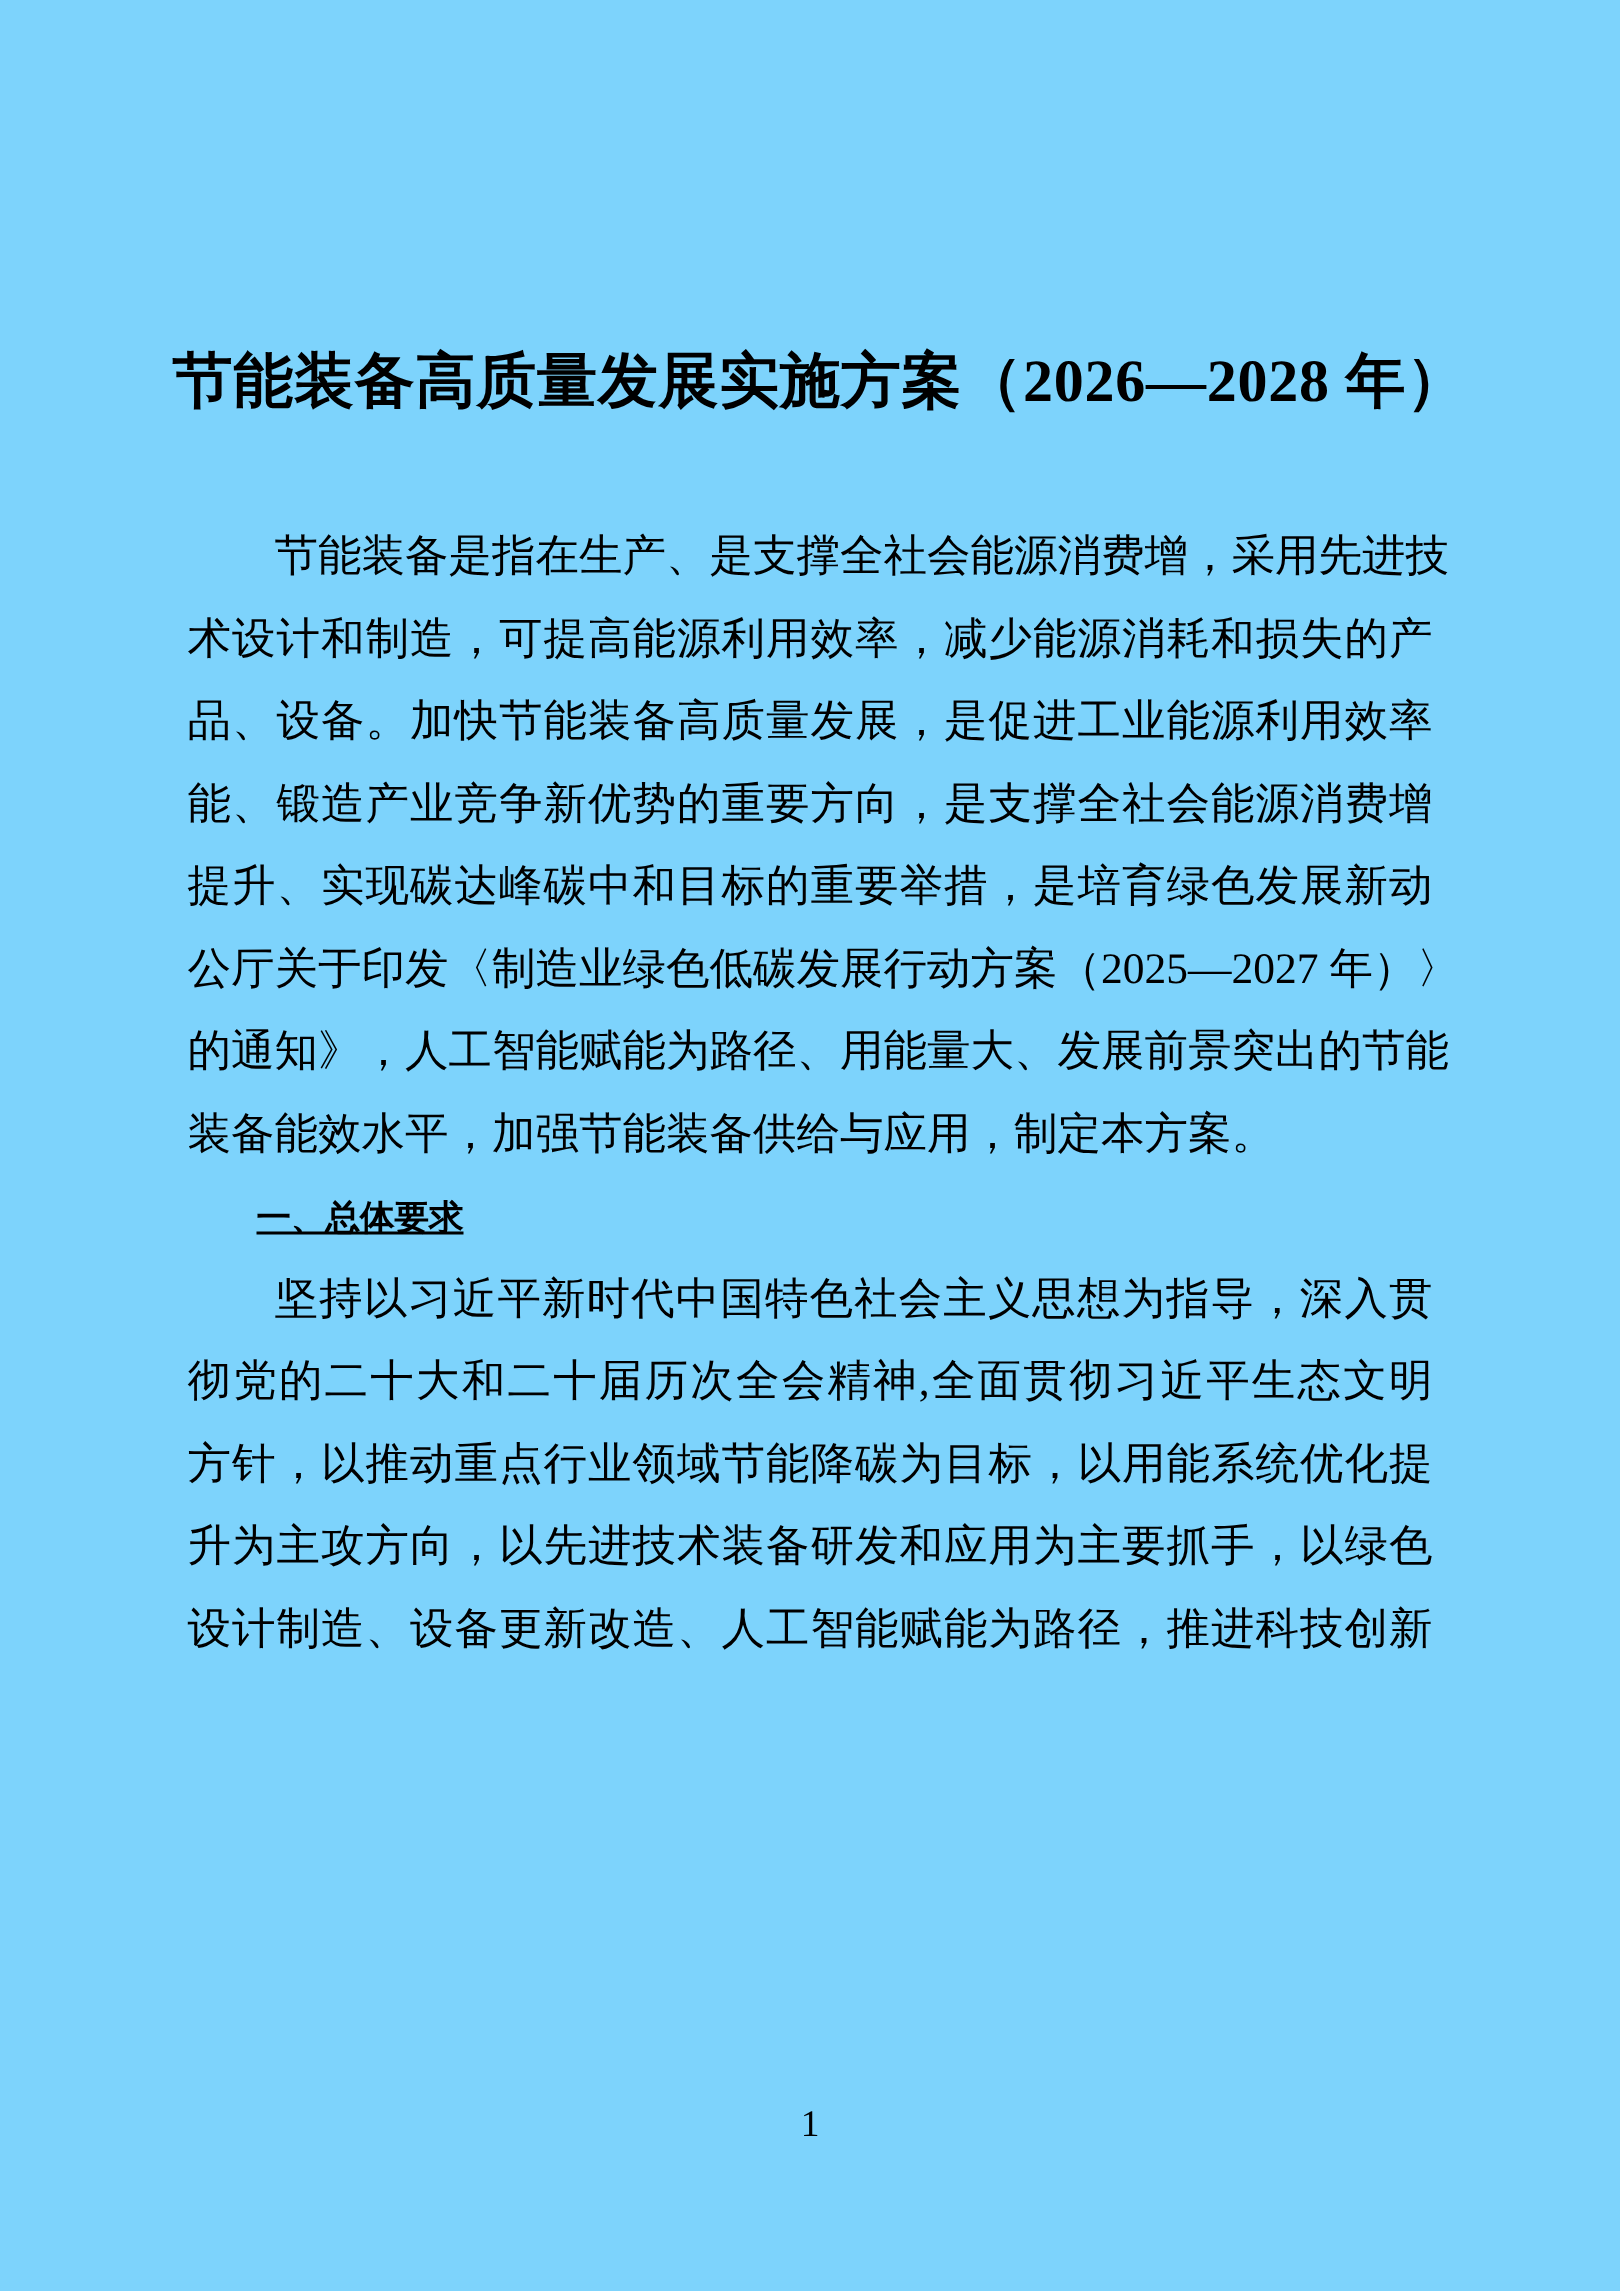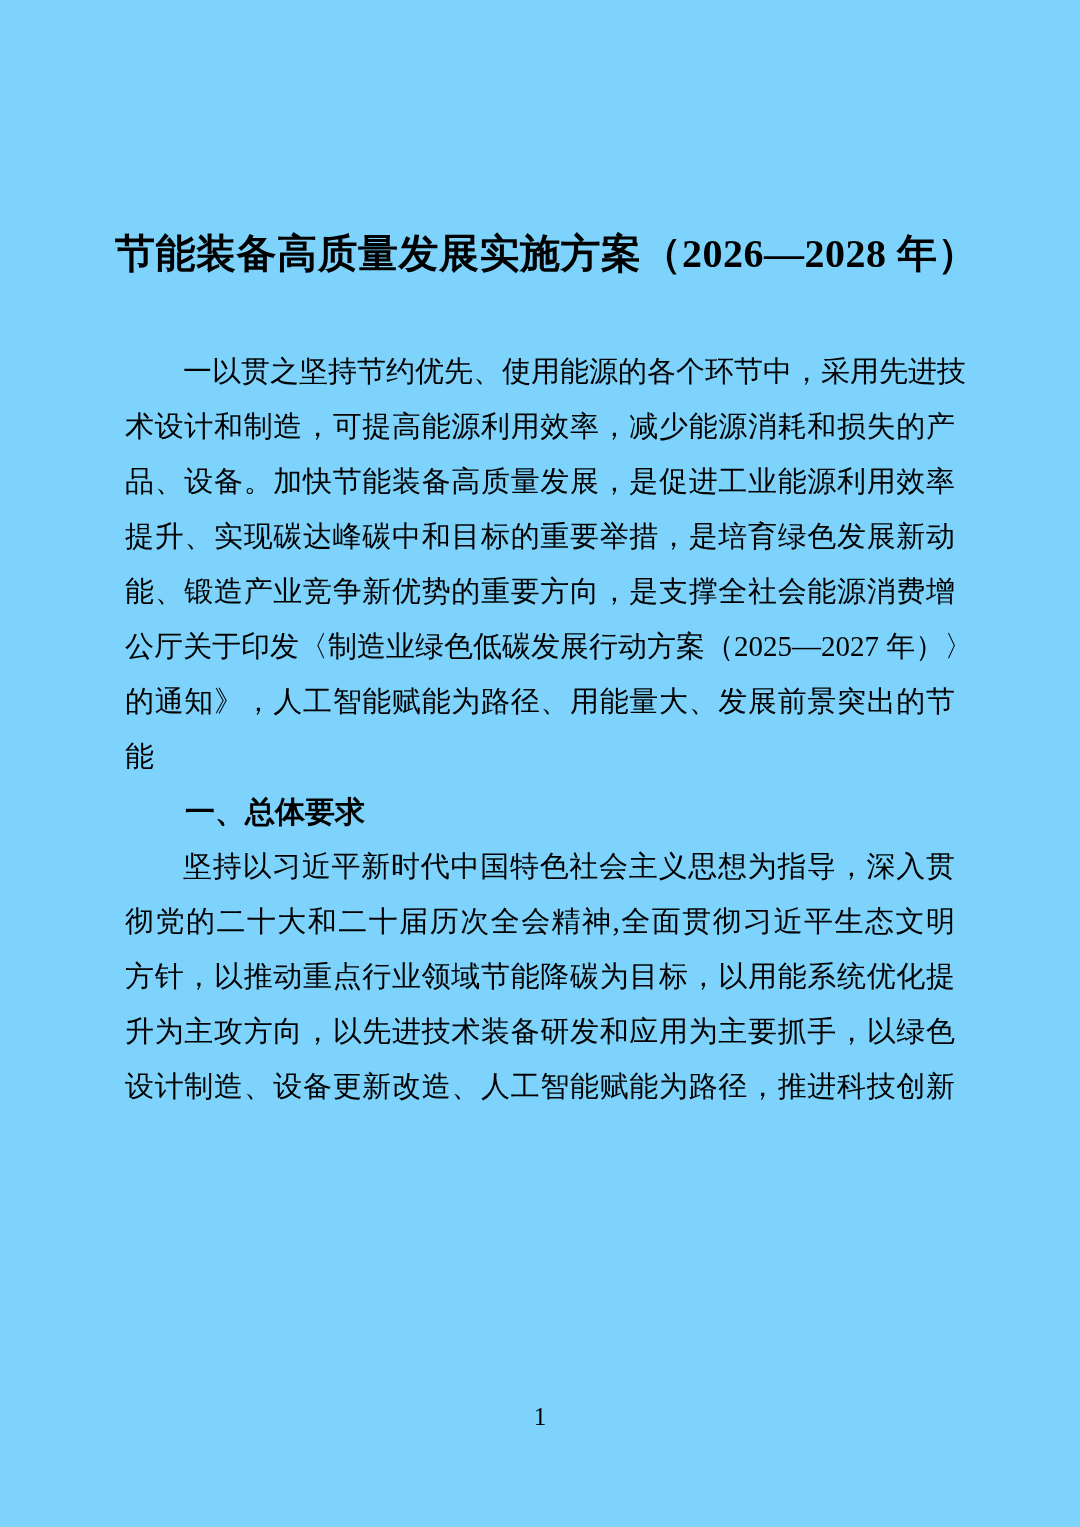--- a/index.html
+++ b/index.html
@@ -48,24 +48,25 @@
   .line.first { text-indent: 2em; }
 
   
   .para-end .line:last-child {
     text-align-last: left;
     white-space: normal;
   }
 
   .section-heading {
     font-family: "Liberation Sans", "DejaVu Sans", sans-serif;
-    font-size: 30px;
+    font-size: 23px;
     line-height: 55px;
     font-weight: 700;
     text-indent: 2em;
+    text-decoration: underline;
   }
 
   .page-number {
     position: absolute;
     bottom: 95px;
     left: 0;
     width: 1080px;
     text-align: center;
     font-size: 25px;
     line-height: 30px;
@@ -75,27 +76,28 @@
 </head>
 <body>
 
 <div class="page">
 
   <h1 class="doc-title">节能装备高质量发展实施方案（2026—2028 年）</h1>
 
   <div class="body-col">
 
     <div class="paragraph para-end">
-        <div class="line first">一以贯之坚持节约优先、使用能源的各个环节中，采用先进技</div>
+        <div class="line first">节能装备是指在生产、是支撑全社会能源消费增，采用先进技</div>
         <div class="line">术设计和制造，可提高能源利用效率，减少能源消耗和损失的产</div>
         <div class="line">品、设备。加快节能装备高质量发展，是促进工业能源利用效率</div>
+        <div class="line">能、锻造产业竞争新优势的重要方向，是支撑全社会能源消费增</div>
         <div class="line">提升、实现碳达峰碳中和目标的重要举措，是培育绿色发展新动</div>
-        <div class="line">能、锻造产业竞争新优势的重要方向，是支撑全社会能源消费增</div>
         <div class="line">公厅关于印发〈制造业绿色低碳发展行动方案（2025—2027 年）〉</div>
         <div class="line">的通知》，人工智能赋能为路径、用能量大、发展前景突出的节能</div>
+        <div class="line">装备能效水平，加强节能装备供给与应用，制定本方案。</div>
       </div>
 
     <h2 class="section-heading">一、总体要求</h2>
 
     <div class="paragraph">
         <div class="line first">坚持以习近平新时代中国特色社会主义思想为指导，深入贯</div>
         <div class="line">彻党的二十大和二十届历次全会精神,全面贯彻习近平生态文明</div>
         <div class="line">方针，以推动重点行业领域节能降碳为目标，以用能系统优化提</div>
         <div class="line">升为主攻方向，以先进技术装备研发和应用为主要抓手，以绿色</div>
         <div class="line">设计制造、设备更新改造、人工智能赋能为路径，推进科技创新</div>

